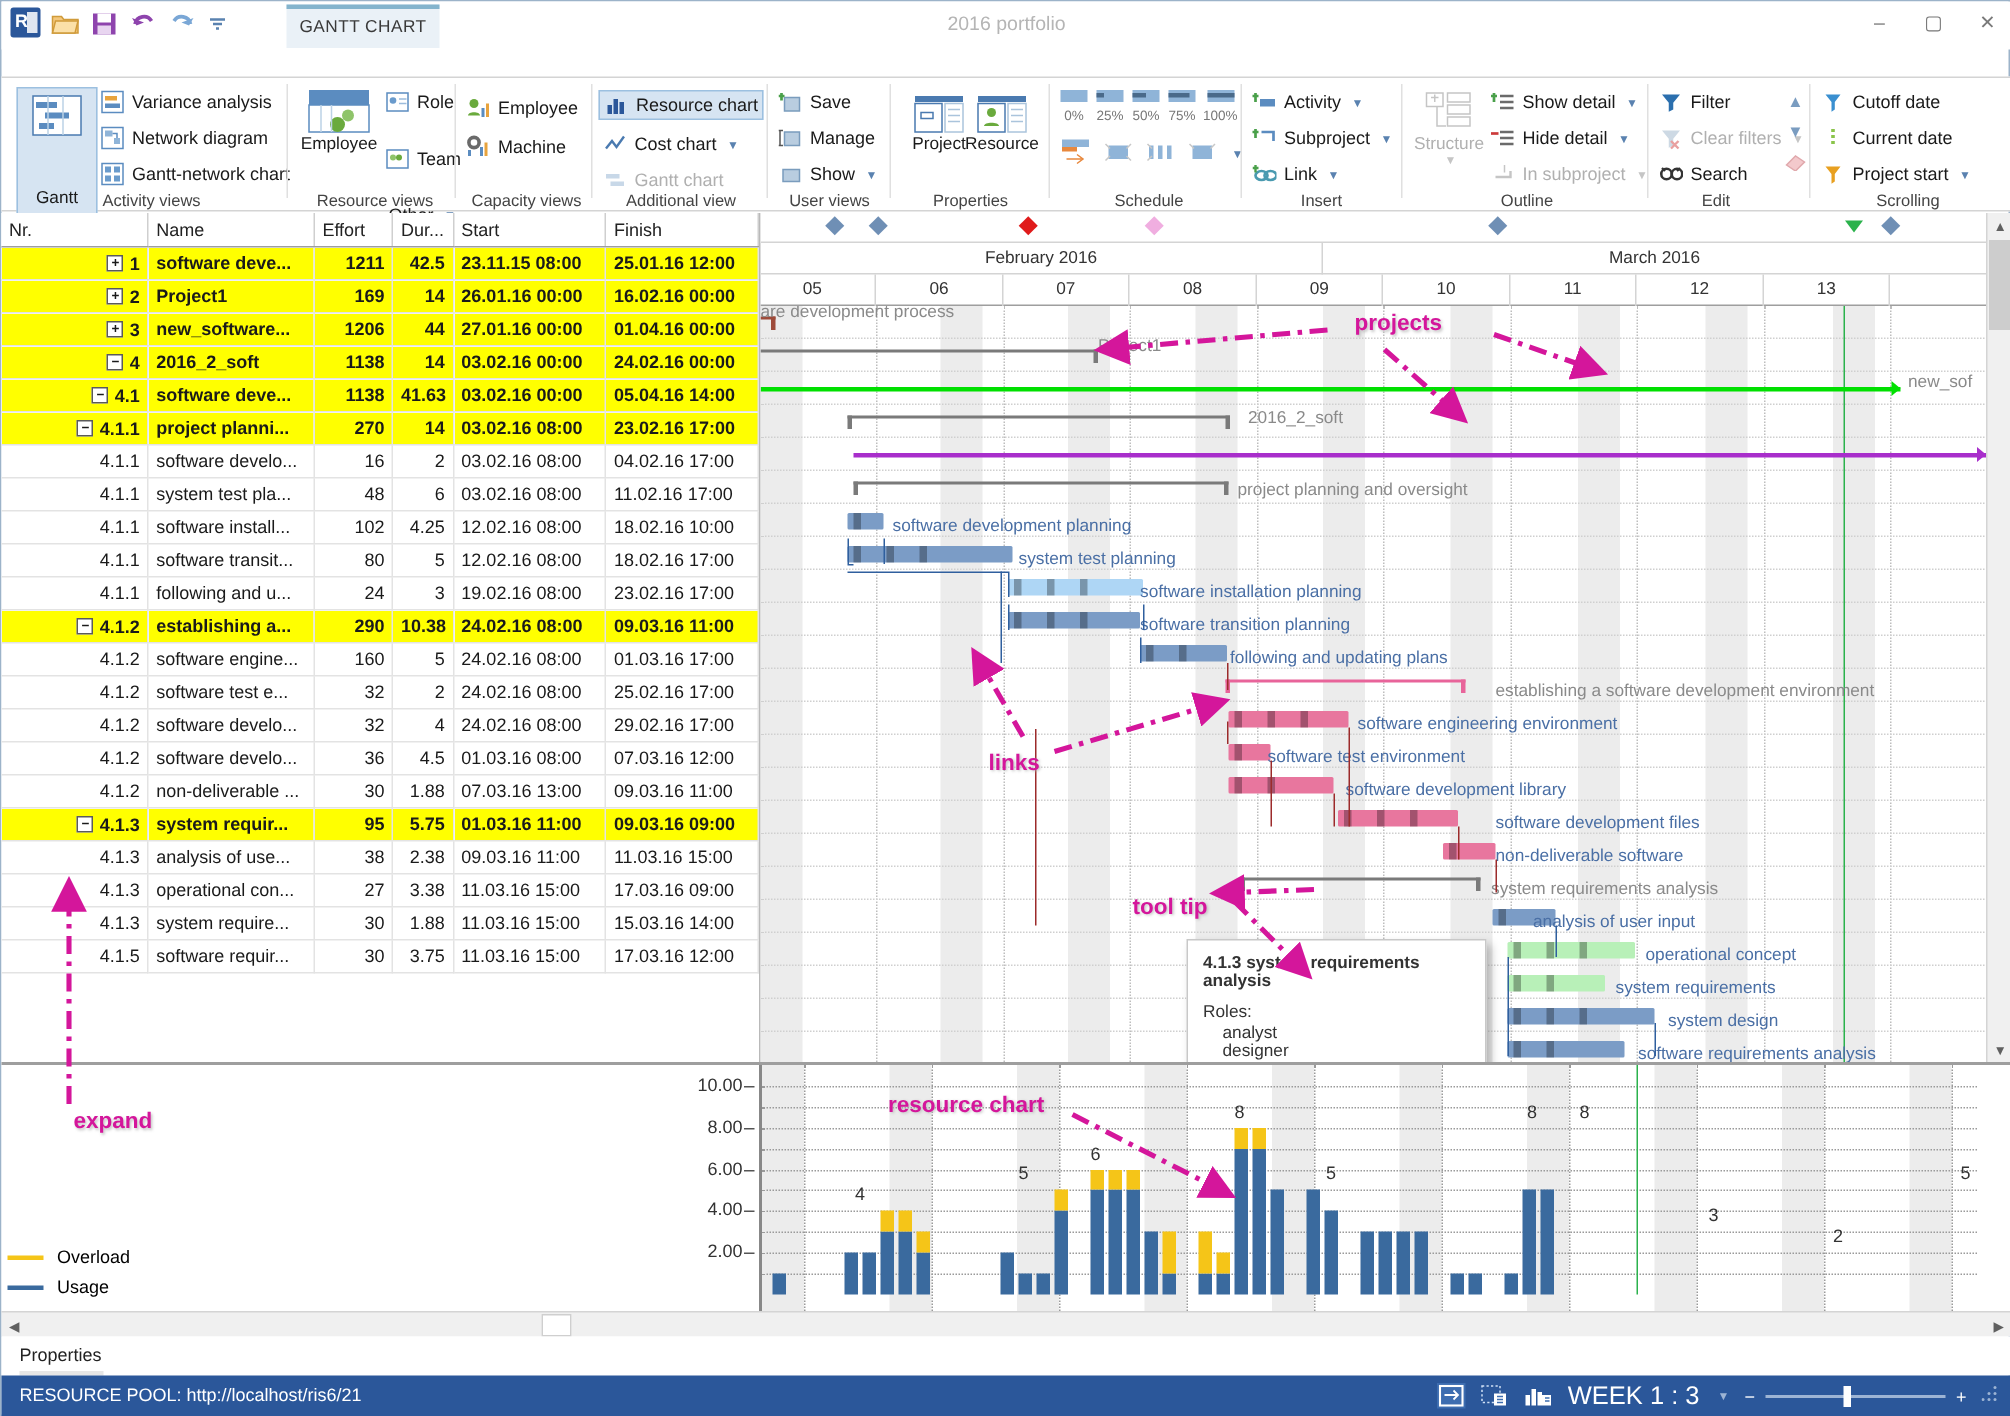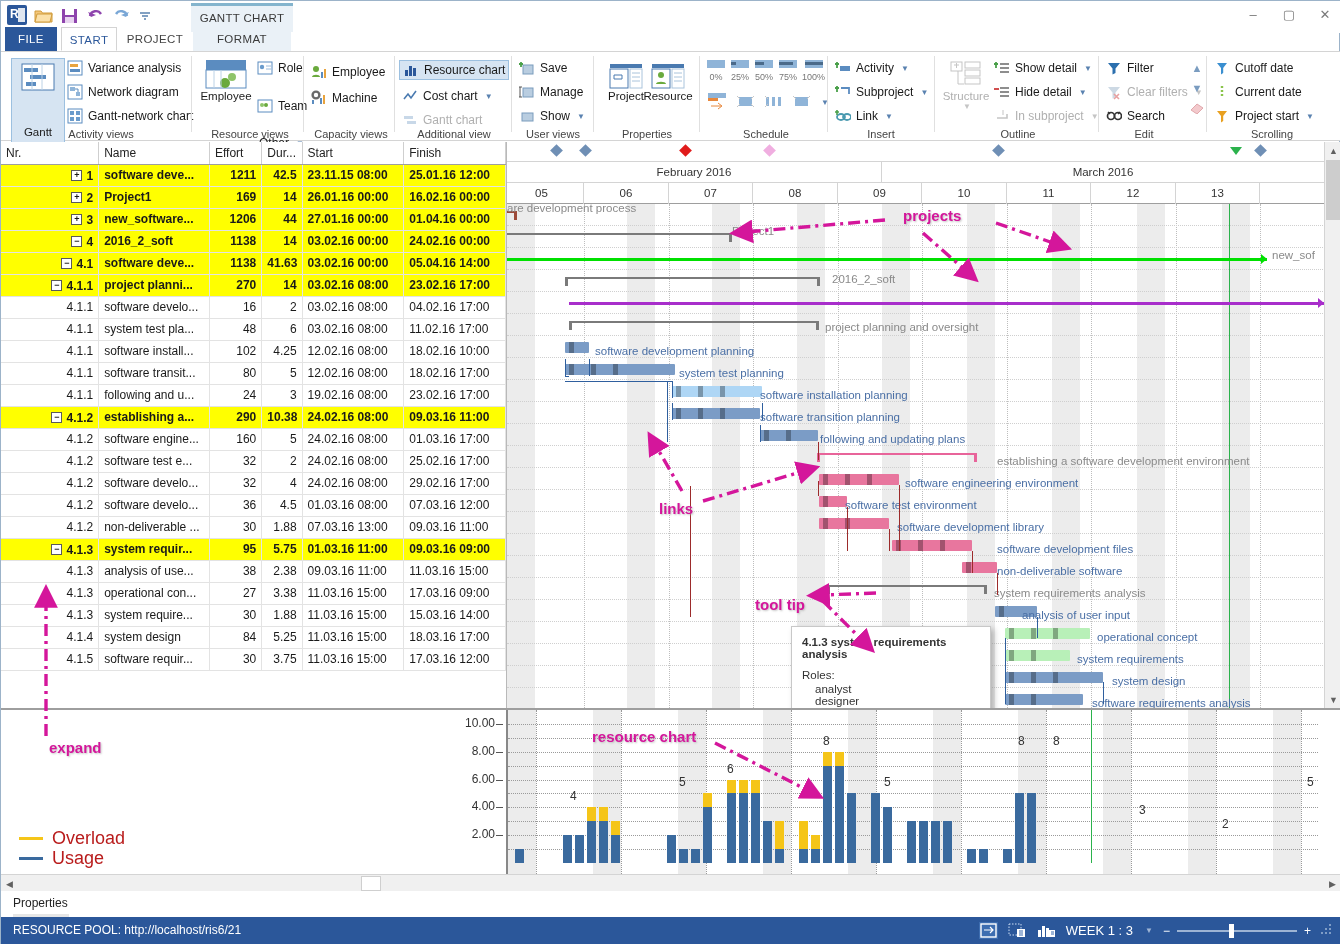--- a/index.html
+++ b/index.html
@@ -100,21 +100,21 @@
   .rc-tick { position:absolute; right:8px; font-size:12px; color:#333; text-align:right; width:60px; }
   .rc-tickline { position:absolute; right:0; width:7px; height:1px; background:#555; }
   .rc-plot { position:absolute; left:505px; top:0; width:810px; height:166px; border-left:2px solid #888; }
   .rc-grid { position:absolute; left:0; width:810px; height:1px; border-top:1px dotted #9a9a9a; }
   .rc-band { position:absolute; top:0; height:166px; background:#ececec; }
   .rc-vgrid { position:absolute; top:0; width:1px; height:166px; border-left:1px dotted #9a9a9a; }
   .rc-bar { position:absolute; bottom:13px; width:9px; }
   .rc-usage { position:absolute; bottom:0; width:100%; background:#3a6a9e; }
   .rc-over { position:absolute; width:100%; background:#f5c518; }
   .rc-vlab { position:absolute; font-size:12px; color:#333; }
-  .legend { position:absolute; left:18px; top:118px; font-size:18px; color:#b91c1c; }
+  .legend { position:absolute; left:4px; top:118px; font-size:12px; color:#000000; }
   .legend .row { display:flex; align-items:center; gap:9px; height:20px; }
   .legend .swatch { width:24px; height:3px; }
 
   
   .hsb { position:absolute; left:0; top:873px; width:1340px; height:17px; background:#f0f0f0; border-top:1px solid #d4d4d4; }
   .hsb .arw { position:absolute; top:0; width:17px; height:17px; display:flex; align-items:center; justify-content:center;
               color:#606060; font-size:9px; cursor:pointer; }
   .hsb .thumb { position:absolute; top:1px; width:20px; height:15px; background:#fff; border:1px solid #cfcfcf; cursor:pointer;}
   .propsbar { position:absolute; left:0; top:890px; width:1340px; height:26px; background:#fff; }
   .propsbar .lbl { position:absolute; left:12px; top:5px; font-size:12px; color:#222; cursor:pointer; }
@@ -173,37 +173,32 @@
             <path d="M15 10a6 6 0 0 0-11-2" stroke="#7aa7d6" stroke-width="2.4" fill="none"></path>
             <path d="M17 6l-3 5-5-2z" fill="#7aa7d6"></path>
           </svg>
       </div>
       <div class="qicon">
         <svg width="14" height="19" viewBox="0 0 14 19">
             <path d="M2 7h10M4 10h6M6 13h2" stroke="#5a82b0" stroke-width="1.6"></path>
           </svg>
       </div>
     </div>
+    <div class="win-title">2016 portfolio</div>
     <div class="wbtns">
       <div class="wbtn">–</div>
       <div class="wbtn">▢</div>
       <div class="wbtn">✕</div>
     </div>
   </div>
 
   <div class="ctx-tab">
     <span>GANTT CHART</span>
   </div>
 
-  <div class="tabrow">
-    <div class="tab file">FILE</div>
-    <div class="tab start">START</div>
-    <div class="tab project">PROJECT</div>
-    <div class="tab format">FORMAT</div>
-  </div>
 
   <div class="ribbon">
 
     <div class="group" style="left:4px; width:192px;">
       <div class="bigbtn" style="position:absolute;left:6px;top:6px;background:#d6e4f2;border:1px solid #9cc0e0;padding:3px 0;gap:34px;">
         <svg width="36" height="30" viewBox="0 0 36 30">
             <rect x="2" y="2" width="32" height="26" fill="#fff" stroke="#4a7ab0"></rect>
             <rect x="4" y="6" width="14" height="4" fill="#5b8cc0"></rect>
             <rect x="10" y="13" width="16" height="4" fill="#5b8cc0"></rect>
             <rect x="6" y="20" width="10" height="4" fill="#5b8cc0"></rect>
@@ -813,30 +808,20 @@
           </tr>
           <tr>
             <td class="c-nr nr"><span class="nrwrap" style="margin-left: 39px;">
                 <span>4.1.3</span>
               </span></td>
             <td class="c-name">system require...</td>
             <td class="c-eff">30</td>
             <td class="c-dur">1.88</td>
             <td class="c-st">11.03.16 15:00</td>
             <td class="c-fin">15.03.16 14:00</td>
-          </tr>
-          <tr>
-            <td class="c-nr nr"><span class="nrwrap" style="margin-left: 26px;">
-                <span>4.1.4</span>
-              </span></td>
-            <td class="c-name">system design</td>
-            <td class="c-eff">84</td>
-            <td class="c-dur">5.25</td>
-            <td class="c-st">11.03.16 15:00</td>
-            <td class="c-fin">18.03.16 17:00</td>
           </tr>
           <tr>
             <td class="c-nr nr"><span class="nrwrap" style="margin-left: 26px;">
                 <span>4.1.5</span>
               </span></td>
             <td class="c-name">software requir...</td>
             <td class="c-eff">30</td>
             <td class="c-dur">3.75</td>
             <td class="c-st">11.03.16 15:00</td>
             <td class="c-fin">17.03.16 12:00</td>
@@ -1257,21 +1242,21 @@
       </span>
       <span class="sb-ico">
         <svg width="19" height="17" viewBox="0 0 19 17">
             <rect x="1" y="8" width="3" height="7" fill="#fff"></rect>
             <rect x="5" y="4" width="3" height="11" fill="#fff"></rect>
             <rect x="9" y="6" width="3" height="9" fill="#fff"></rect>
             <rect x="12" y="8" width="6" height="7" fill="#fff"></rect>
             <path d="M14 10h3M14 12h3" stroke="#3d6db0" stroke-width="1"></path>
           </svg>
       </span>
-      <span style="font-size:13px;">WEEK 1 : 3</span>
+      <span style="font-size:17px;">WEEK 1 : 3</span>
       <span class="caret" style="color:#9db4d4;">▼</span>
       <div class="zoomslider">
         <span>−</span>
         <span class="zs-track">
           <span class="zs-thumb"></span>
         </span>
         <span>+</span>
       </div>
       <span class="sb-ico" style="width:12px;">
         <svg width="12" height="12">

